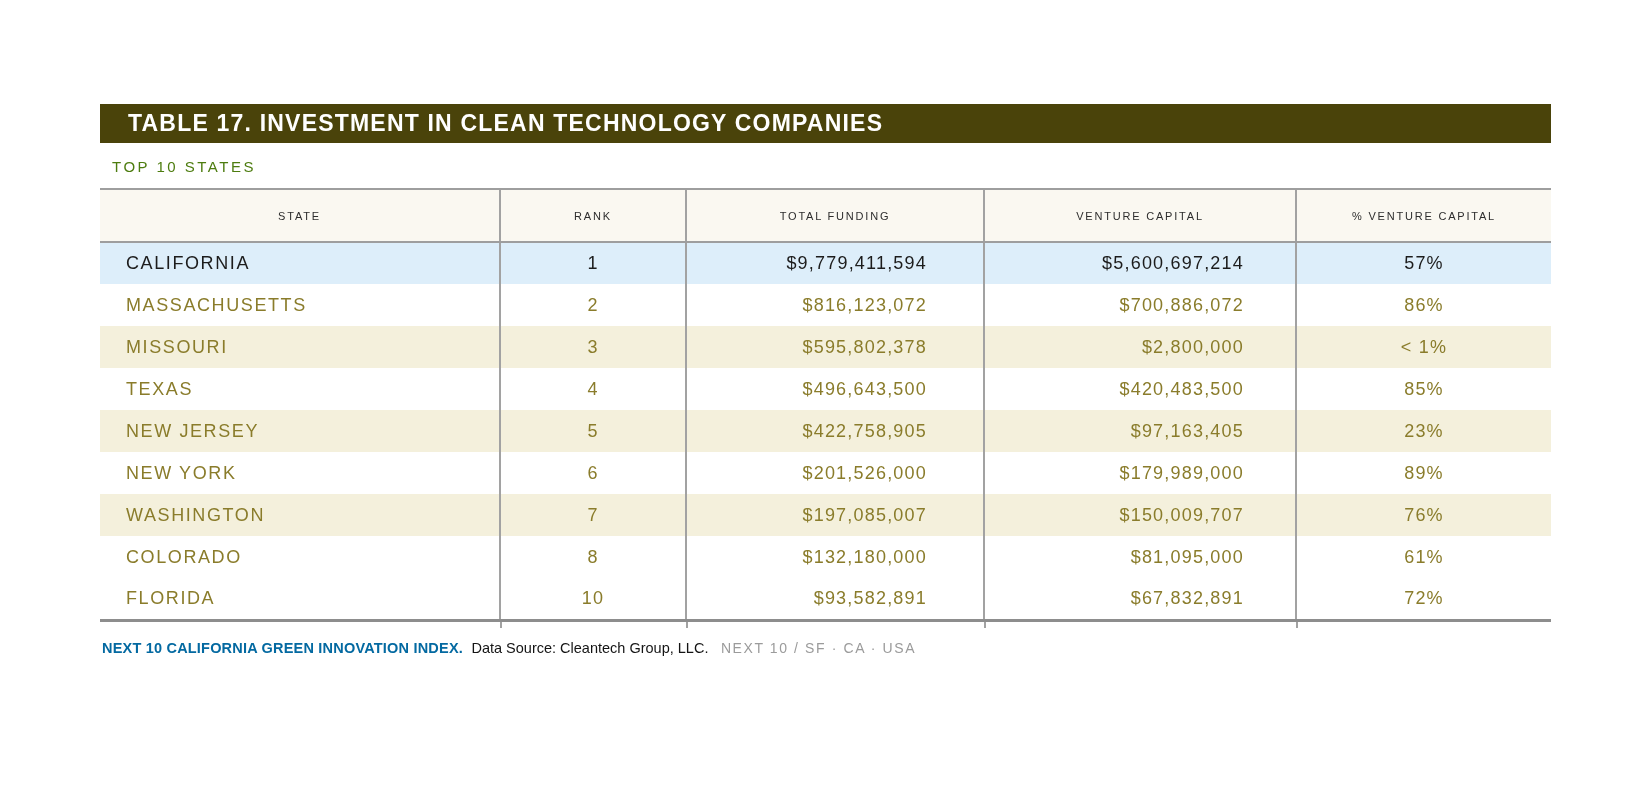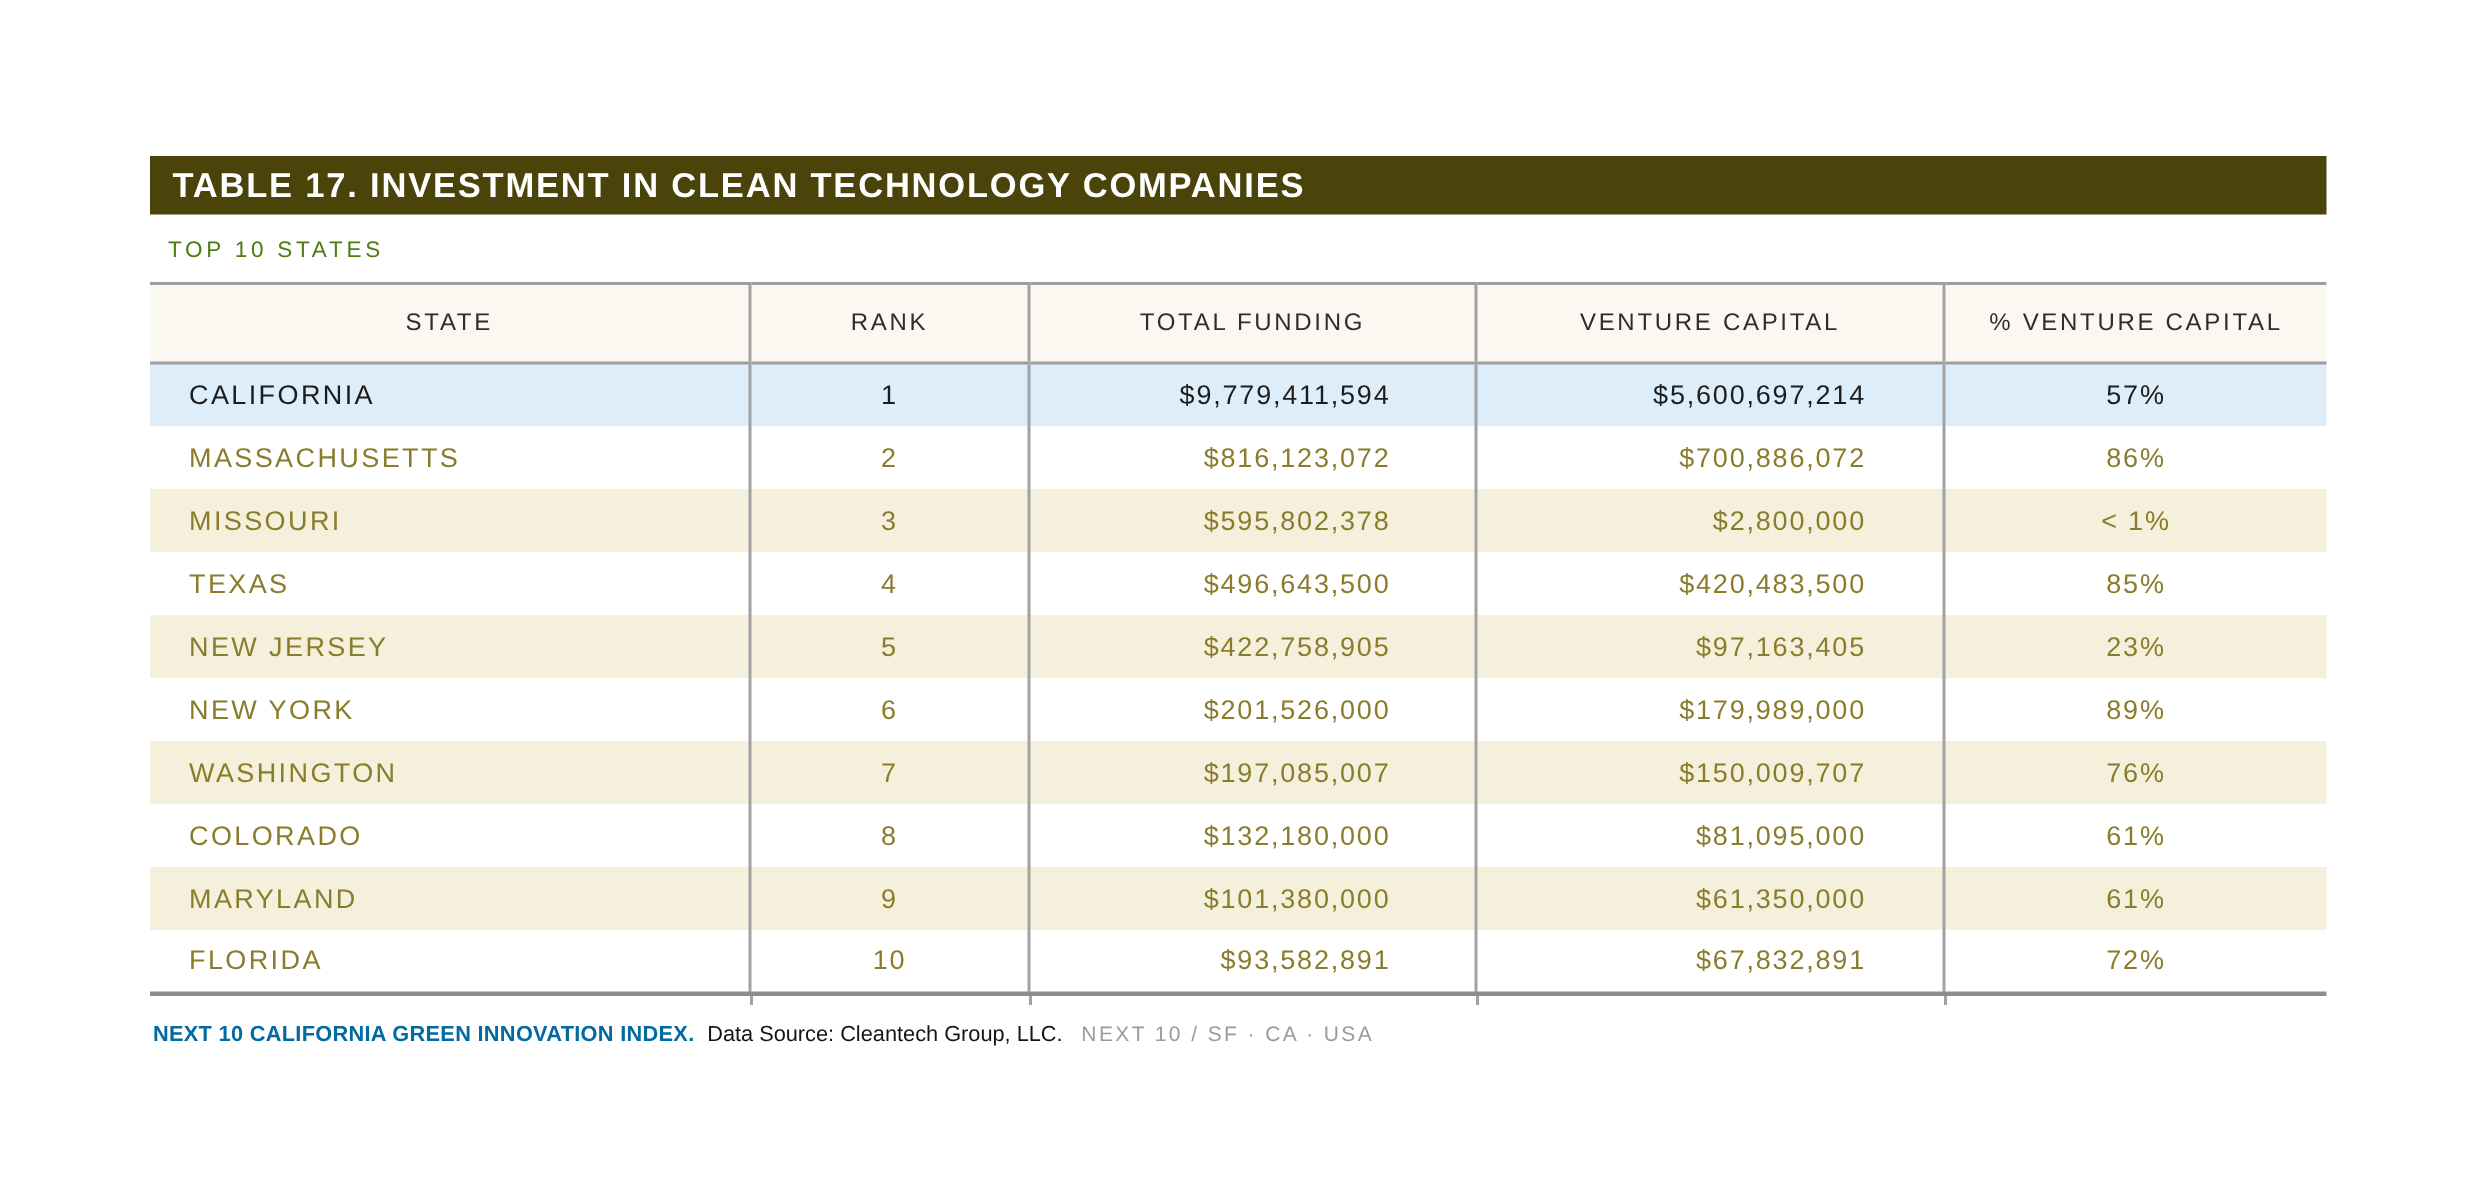--- a/index.html
+++ b/index.html
@@ -12,21 +12,21 @@
   .page {
     position: relative;
     margin: 104px 0 0 100px;
     width: 1451px;
   }
   .title-bar {
     background: #4a430a;
     height: 39px;
     display: flex;
     align-items: center;
-    padding-left: 15px;
+    padding-left: 28px;
   }
   .title-bar span {
     color: #ffffff;
     font-size: 23px;
     font-weight: 600;
     letter-spacing: 1.2px;
     white-space: nowrap;
   }
   .subtitle {
     margin: 15px 0 13px 12px;
@@ -39,21 +39,21 @@
   table {
     table-layout: fixed;
     width: 1451px;
     border-collapse: collapse;
     border-bottom: 3px solid #8d8d8d;
   }
   thead th {
     height: 53px;
     background: #faf8f1;
     color: #2d2d2d;
-    font-size: 16px;
+    font-size: 11px;
     font-weight: 500;
     letter-spacing: 1.8px;
     border-top: 2px solid #9e9e9e;
     border-bottom: 2px solid #9e9e9e;
     text-align: center;
     vertical-align: middle;
     white-space: nowrap;
   }
   tbody td {
     height: 42px;
@@ -170,27 +170,20 @@
           <td class="c-vc">$150,009,707</td>
           <td class="c-pct">76%</td>
         </tr>
         <tr class="row-a">
           <td class="c-state">COLORADO</td>
           <td class="c-rank">8</td>
           <td class="c-fund">$132,180,000</td>
           <td class="c-vc">$81,095,000</td>
           <td class="c-pct">61%</td>
         </tr>
-        <tr class="row-b">
-          <td class="c-state">MARYLAND</td>
-          <td class="c-rank">9</td>
-          <td class="c-fund">$101,380,000</td>
-          <td class="c-vc">$61,350,000</td>
-          <td class="c-pct">61%</td>
-        </tr>
         <tr class="row-a">
           <td class="c-state">FLORIDA</td>
           <td class="c-rank">10</td>
           <td class="c-fund">$93,582,891</td>
           <td class="c-vc">$67,832,891</td>
           <td class="c-pct">72%</td>
         </tr>
       </tbody>
     </table>
     <div class="stub" style="left:400px"></div>

